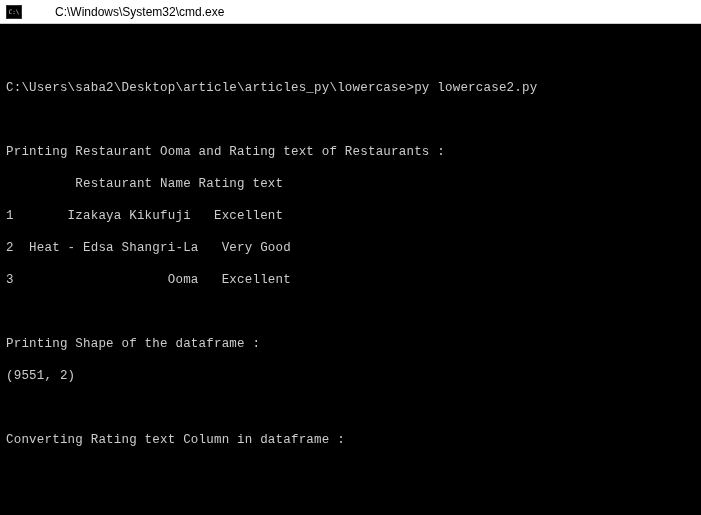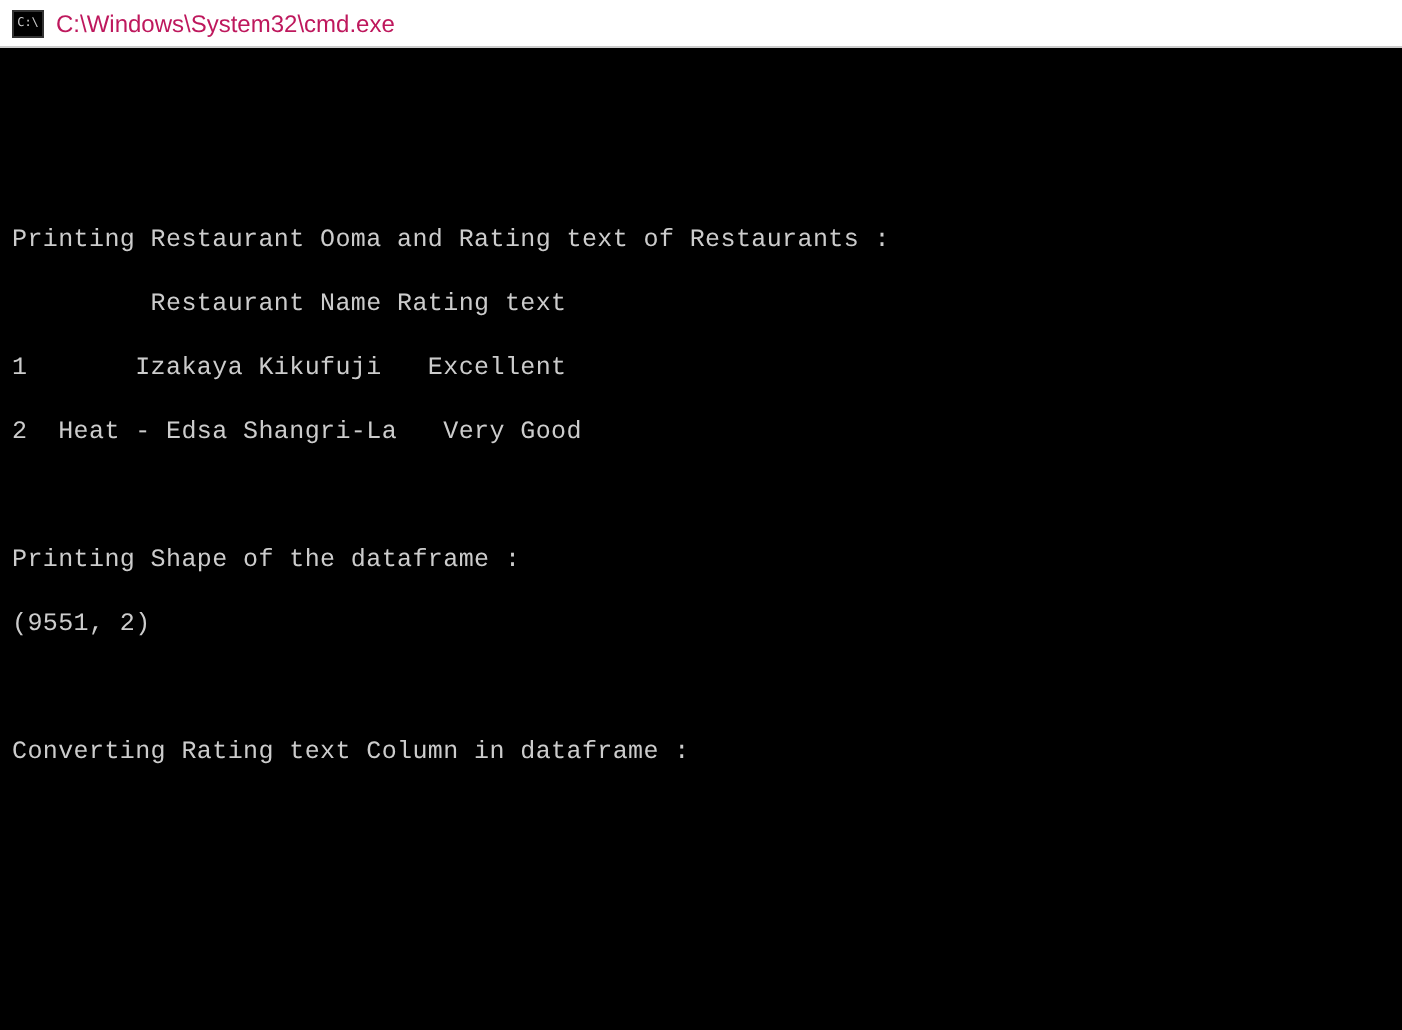--- a/index.html
+++ b/index.html
@@ -32,21 +32,22 @@
   .titlebar-icon::after {
     content: "C:\\";
     color: #ccc;
     font-size: 6px;
     font-family: Consolas, monospace;
     line-height: 1;
   }
   .titlebar-text {
     font-family: 'Segoe UI', Tahoma, sans-serif;
     font-size: 12px;
-    color: #be185d;
+    color: #000000;
+    margin-left: 27px;
   }
   .terminal {
     background: #000;
     color: #cccccc;
     padding: 8px 6px;
     font-size: 12.5px;
     line-height: 16px;
     white-space: pre;
     font-family: Consolas, 'Courier New', monospace;
     letter-spacing: 0.2px;
@@ -56,25 +57,27 @@
 </head>
 <body>
 
 <div class="titlebar">
   <div class="titlebar-icon"></div>
   <div class="titlebar-text">C:\Windows\System32\cmd.exe</div>
 </div>
 
 <div class="terminal">
 <div class="row"> </div>
+<div class="row"><span>C:\Users\saba2\Desktop\article\articles_py\lowercase&gt;</span><span>py lowercase2.py</span></div>
 <div class="row"> </div>
 <div class="row">Printing Restaurant Ooma and Rating text of Restaurants :</div>
 <div class="row">         Restaurant Name Rating text</div>
 <div class="row">1       Izakaya Kikufuji   Excellent</div>
 <div class="row">2  Heat - Edsa Shangri-La   Very Good</div>
+<div class="row">3                    Ooma   Excellent</div>
 <div class="row"> </div>
 <div class="row">Printing Shape of the dataframe :</div>
 <div class="row">(9551, 2)</div>
 <div class="row"> </div>
 <div class="row">Converting Rating text Column in dataframe :</div>
 
 
 
 
 

